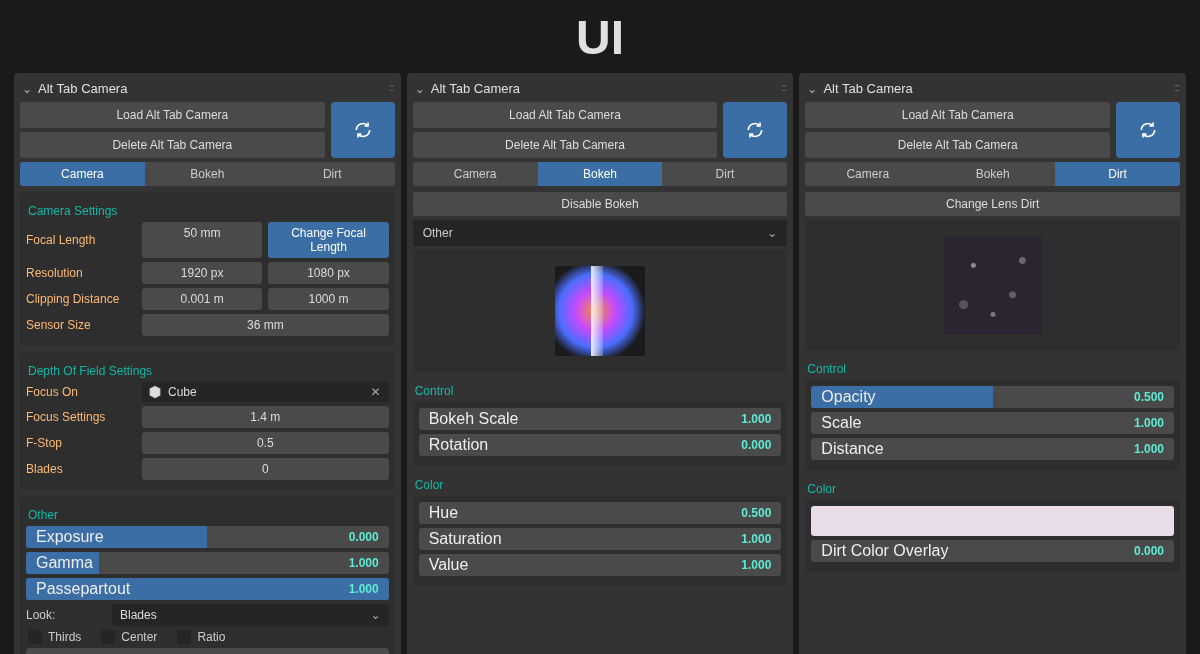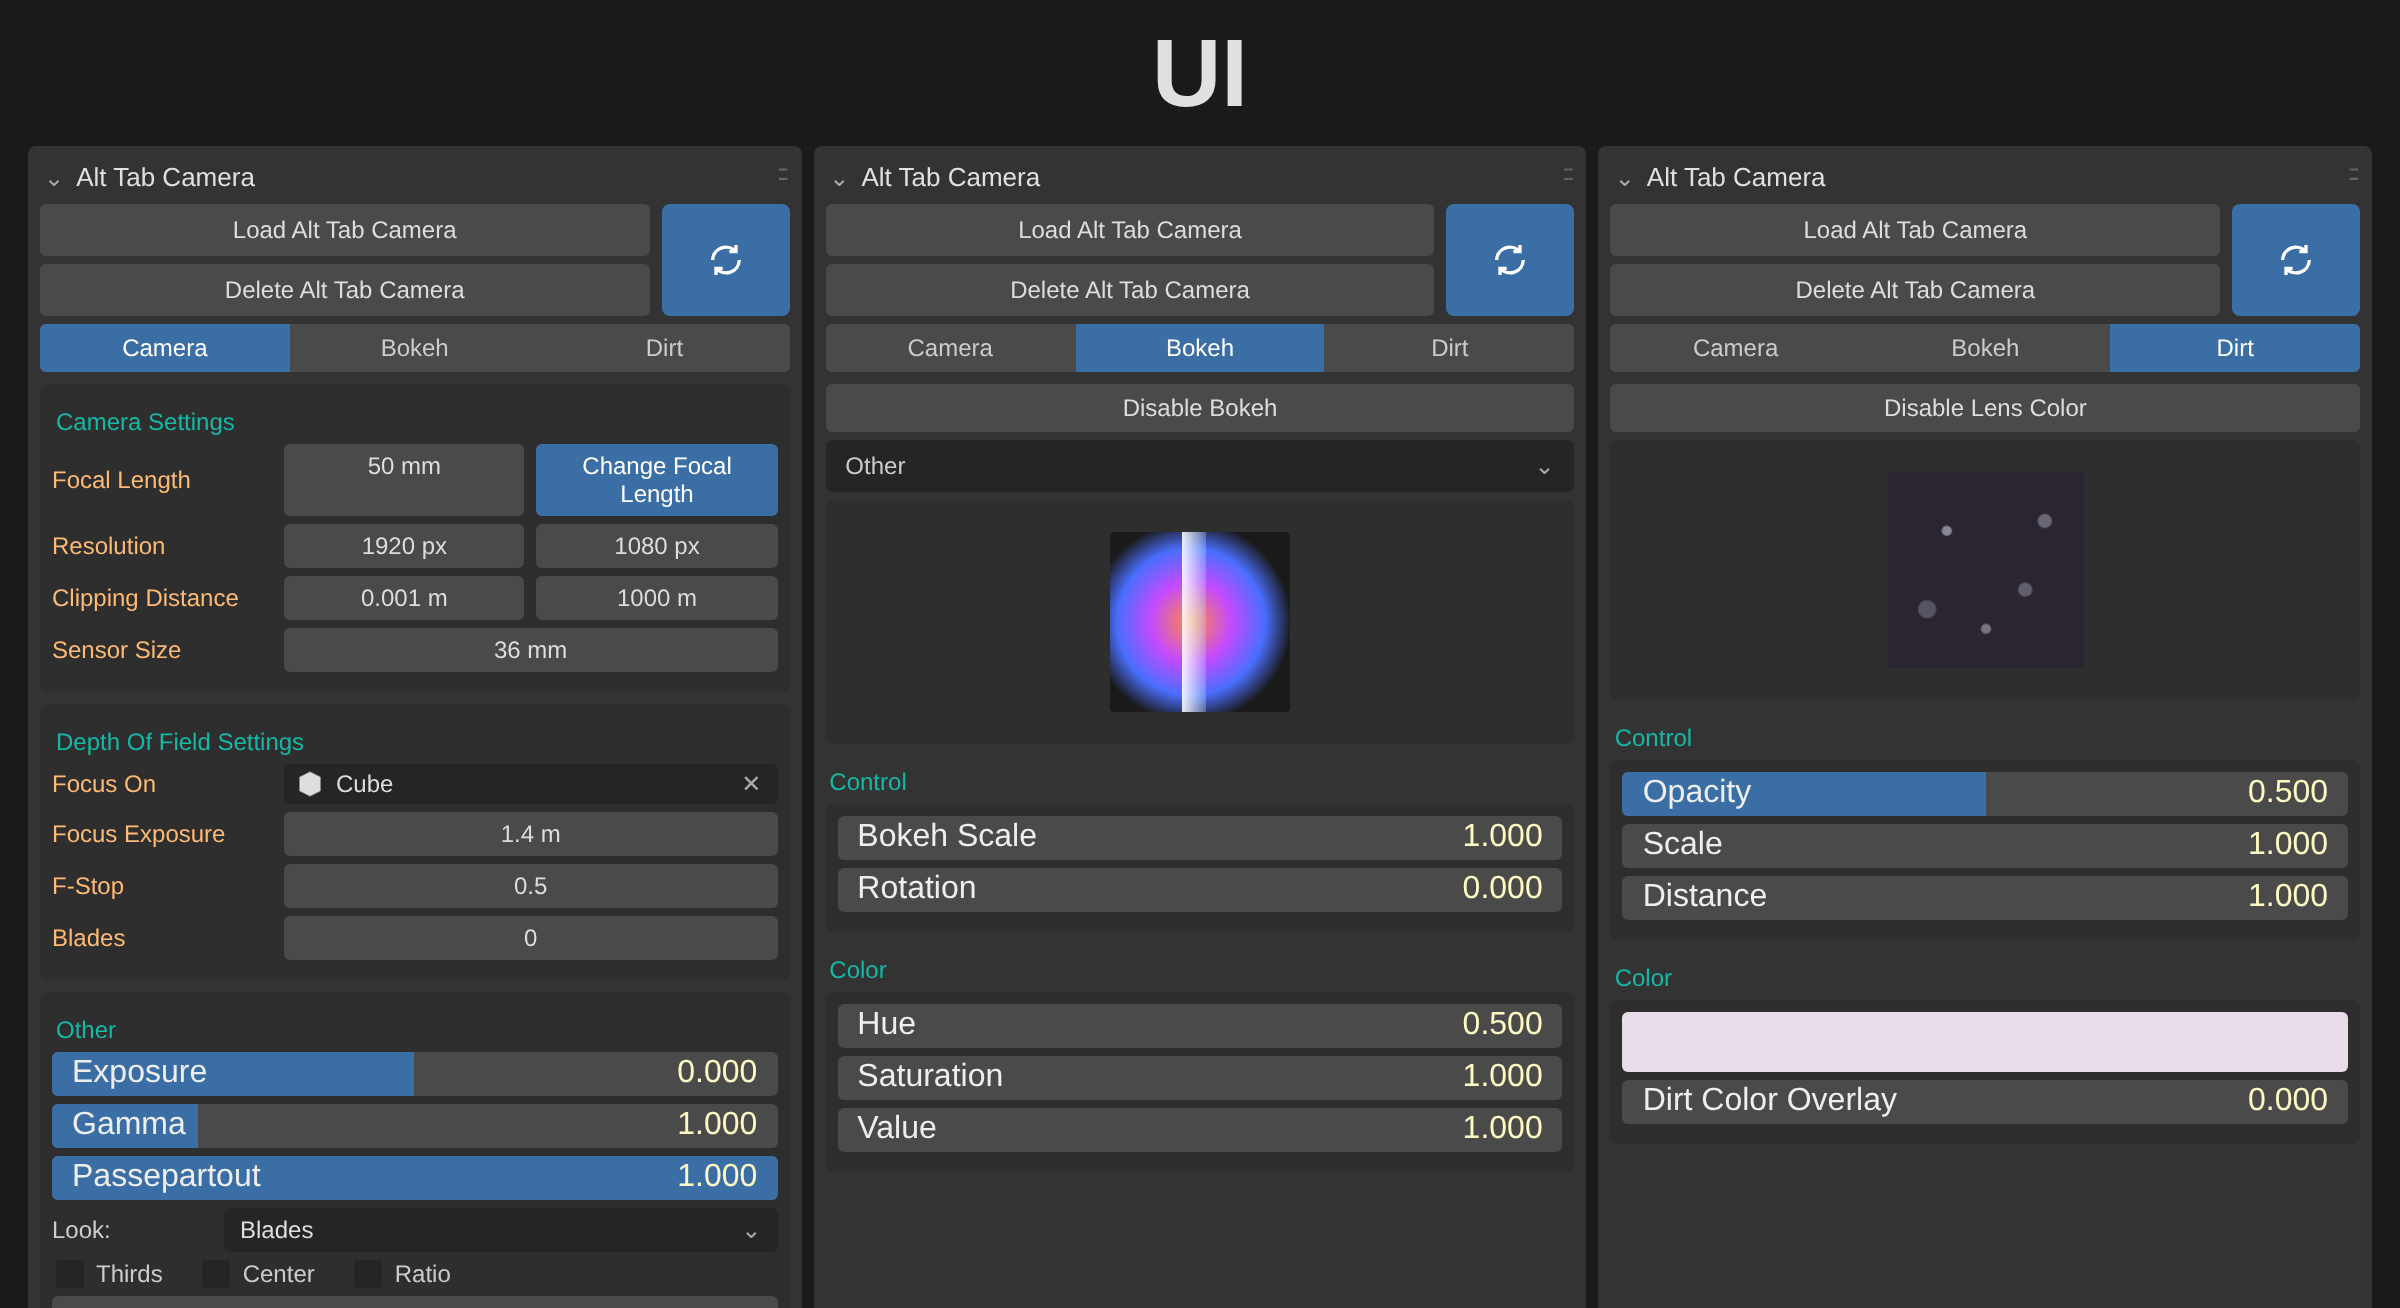--- a/index.html
+++ b/index.html
@@ -26,21 +26,21 @@
 .prop-fields { display: flex; flex: 1; gap: 6px; }
 .field { background: #4a4a4a; border-radius: 3px; padding: 4px 8px; text-align: center; flex: 1; color: #ddd; cursor: pointer; font-size: 12px; }
 .field.blue { background: #3a6ea5; color: #fff; }
 .object-field { display: flex; align-items: center; background: #252525; border-radius: 3px; padding: 3px 6px; flex: 1; }
 .object-field .cube-icon { width: 14px; height: 14px; margin-right: 6px; }
 .object-field .obj-name { flex: 1; color: #ddd; }
 .object-field .clear { color: #aaa; cursor: pointer; padding: 0 2px; }
 .slider-row { position: relative; background: #4a4a4a; border-radius: 3px; height: 22px; display: flex; align-items: center; padding: 0 10px; margin-bottom: 4px; cursor: pointer; overflow: hidden; }
 .slider-row .fill { position: absolute; left: 0; top: 0; bottom: 0; background: #3a6ea5; }
 .slider-row .slabel { position: relative; z-index: 1; color: #eee; font-size: 16px; }
-.slider-row .svalue { position: relative; z-index: 1; margin-left: auto; color: #fef9c3; font-size: 16px; }
+.slider-row .svalue { position: relative; z-index: 1; margin-left: auto; color: #5eead4; font-size: 12px; font-weight: bold; }
 .look-row { display: flex; align-items: center; gap: 6px; margin-bottom: 4px; }
 .look-row .lk-label { flex: 0 0 80px; color: #ccc; }
 .dropdown { background: #252525; border-radius: 3px; padding: 4px 8px; flex: 1; display: flex; align-items: center; cursor: pointer; }
 .dropdown .dd-val { flex: 1; color: #ddd; }
 .dropdown .dd-chev { color: #aaa; }
 .checks { display: flex; gap: 20px; margin-bottom: 4px; padding-left: 2px; }
 .check { display: flex; align-items: center; gap: 6px; cursor: pointer; }
 .check .box { width: 14px; height: 14px; background: #252525; border-radius: 2px; }
 .wide-btn { background: #4a4a4a; border-radius: 3px; padding: 5px 0; text-align: center; cursor: pointer; color: #ddd; margin-bottom: 4px; }
 .preview-wrap { display: flex; justify-content: center; padding: 10px 0; }
@@ -122,21 +122,21 @@
       <div class="prop-label">Focus On</div>
       <div class="object-field">
         <svg class="cube-icon" viewBox="0 0 16 16">
               <path fill="#ddd" d="M8 1l6 3v8l-6 3-6-3V4l6-3z" stroke="#888" stroke-width="0.5"></path>
             </svg>
         <span class="obj-name">Cube</span>
         <span class="clear">✕</span>
       </div>
     </div>
     <div class="prop">
-      <div class="prop-label">Focus Exposure</div>
+      <div class="prop-label">Focus Settings</div>
       <div class="prop-fields">
             <div class="field">1.4 m</div>
           </div>
     </div>
     <div class="prop">
       <div class="prop-label">F-Stop</div>
       <div class="prop-fields">
             <div class="field">0.5</div>
           </div>
     </div>
@@ -267,21 +267,21 @@
             <path d="M4 12a8 8 0 0 1 14-5M20 12a8 8 0 0 1-14 5"></path>
             <path d="M18 3v4h-4M6 21v-4h4"></path>
           </svg>
     </div>
   </div>
   <div class="tabs">
     <div class="tab">Camera</div>
     <div class="tab">Bokeh</div>
     <div class="tab active">Dirt</div>
   </div>
-  <div class="wide-btn">Disable Lens Color</div>
+  <div class="wide-btn">Change Lens Dirt</div>
   <div class="sub-panel">
     <div class="preview-wrap">
           <div class="preview-dirt"></div>
         </div>
   </div>
   <div class="section-title">Control</div>
   <div class="sub-panel">
     <div class="slider-row">
           <div class="fill" style="width:50%"></div>
           <span class="slabel">Opacity</span>

